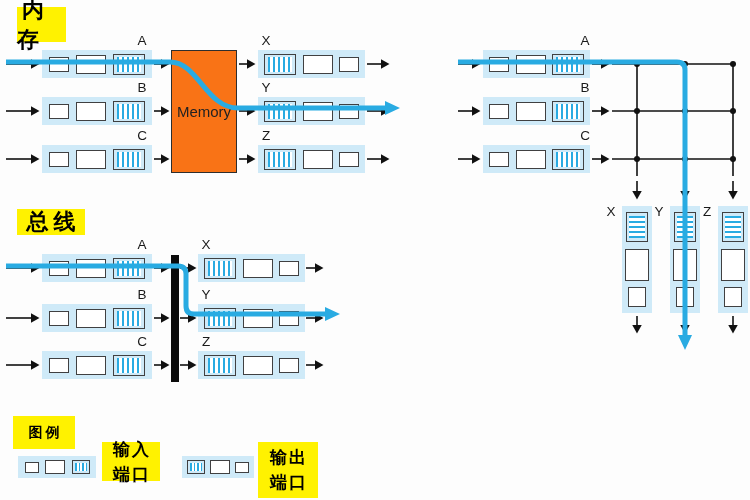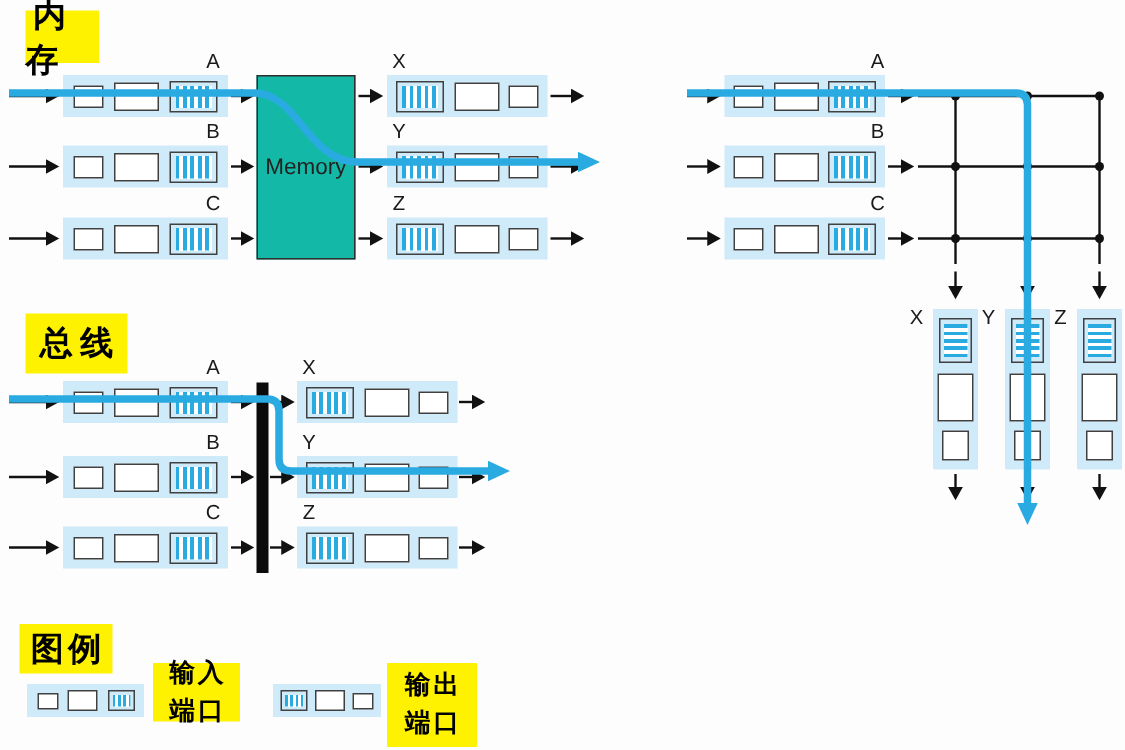--- a/index.html
+++ b/index.html
@@ -9,21 +9,21 @@
   }
   .layer{position:absolute;inset:0;}
   
   .ylabel{
     position:absolute;background:#fff200;color:#000;
     display:flex;align-items:center;justify-content:center;
     font-weight:700;letter-spacing:5px;text-indent:5px;
     font-family:"DejaVu Sans","Liberation Sans",sans-serif;
   }
   .ylabel.big{font-size:22px;}
-  .ylabel.mid{font-size:22px;letter-spacing:3px;text-indent:3px;}
+  .ylabel.mid{font-size:14px;letter-spacing:3px;text-indent:3px;}
   .ylabel.two{flex-direction:column;font-size:17px;line-height:1.45;letter-spacing:2px;text-indent:2px;}
   
   .hport{
     position:absolute;width:110px;height:28px;background:#cfeaf8;
     display:flex;align-items:center;justify-content:space-evenly;
   }
   .hport.out{width:107px;}
   
   .vport{
     position:absolute;width:30px;height:107px;background:#cfeaf8;
@@ -57,21 +57,21 @@
   }
   .lport{
     position:absolute;height:22px;background:#cfeaf8;
     display:flex;align-items:center;justify-content:space-evenly;
   }
   
   .pl{position:absolute;font-size:13.5px;color:#1a1a1a;width:16px;text-align:center;}
   
   .membox{
     position:absolute;left:171px;top:50px;width:66px;height:123px;
-    background:#14b8a6;border:1.8px solid #2e2e2e;box-sizing:border-box;
+    background:#f97316;border:1.8px solid #2e2e2e;box-sizing:border-box;
     display:flex;align-items:center;justify-content:center;
     font-size:15px;color:#222;
   }
   .busbar{position:absolute;left:171px;top:255px;width:8px;height:127px;background:#0b0b0b;}
   svg.overlay{position:absolute;inset:0;pointer-events:none;}
 </style>
 </head>
 <body>
 
 <div class="canvas">
@@ -161,21 +161,21 @@
       <span class="cell csv"></span>
     </div>
     <div class="vport" style="left:718px;top:206px;">
       <span class="cell chv"></span>
       <span class="cell cmv"></span>
       <span class="cell csv"></span>
     </div>
   </div>
 
   <div class="layer">
-    <div class="ylabel big" style="left:17px;top:209px;width:68px;height:40px;">总线</div>
+    <div class="ylabel big" style="left:17px;top:209px;width:68px;height:26px;">总线</div>
 
     <span class="pl" style="left:134px;top:237px;">A</span>
     <span class="pl" style="left:134px;top:287px;">B</span>
     <span class="pl" style="left:134px;top:334px;">C</span>
 
     <div class="hport" style="left:42px;top:254px;">
       <span class="cell cs"></span>
       <span class="cell cm"></span>
       <span class="cell ch"></span>
     </div>

